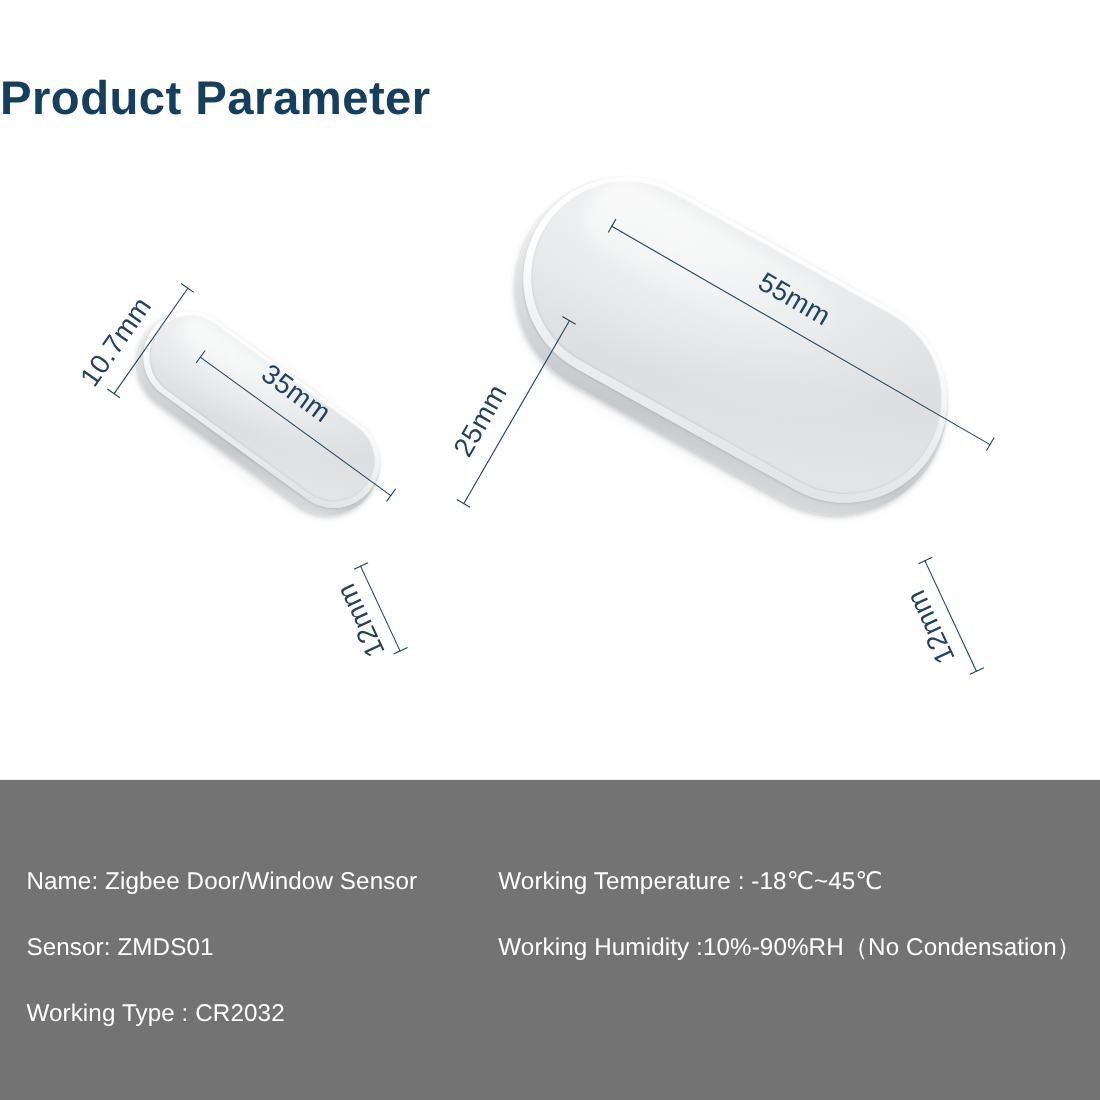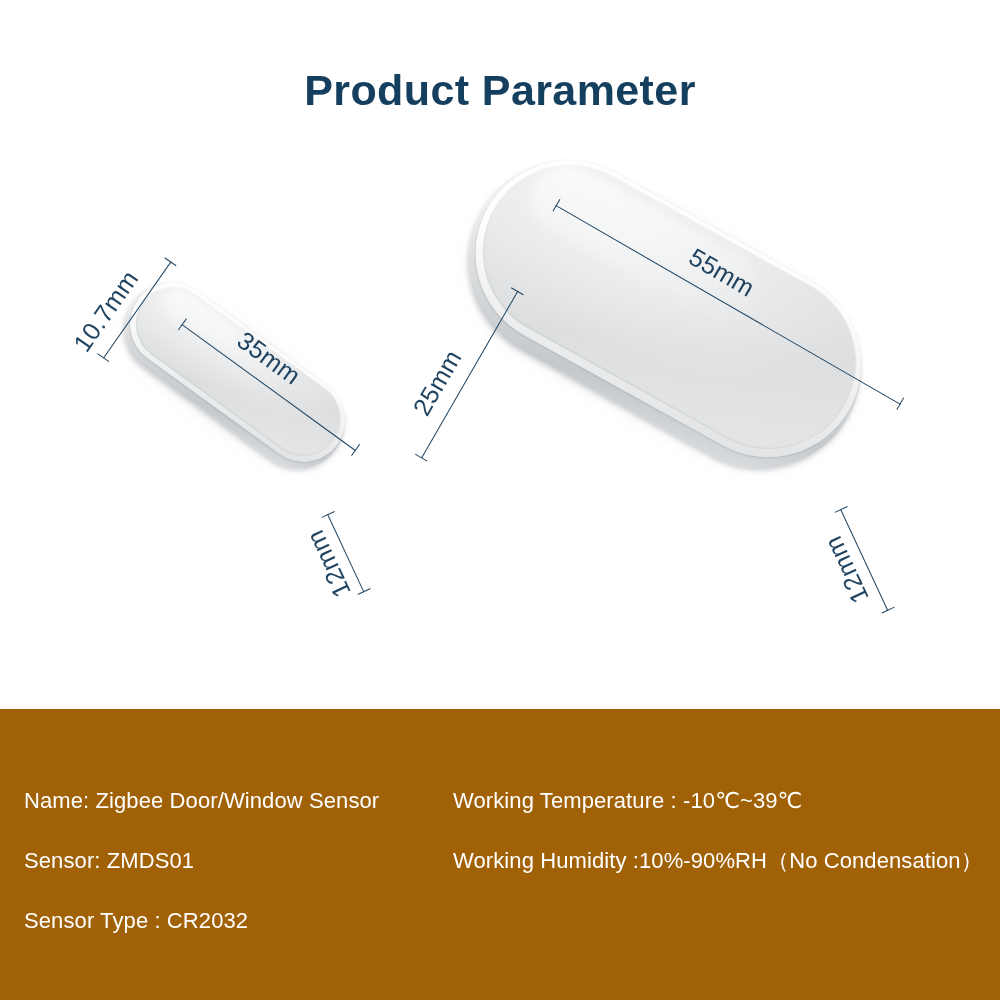--- a/index.html
+++ b/index.html
@@ -21,21 +21,20 @@
     height: 1000px;
     background: #ffffff;
   }
 
   
   .title {
     position: absolute;
     left: 0;
     top: 66px;
     width: 1000px;
-    text-align: center;
     font-size: 43px;
     font-weight: bold;
     color: #153F5E;
     letter-spacing: 0.4px;
     white-space: nowrap;
   }
 
   
   .stage {
     position: absolute;
@@ -155,21 +154,21 @@
     letter-spacing: 0.3px;
   }
 
   
   .spec-band {
     position: absolute;
     left: 0;
     top: 709px;
     width: 1000px;
     height: 291px;
-    background: #a16207;
+    background: #737373;
   }
   .spec-col {
     position: absolute;
     top: 62px;
   }
   #spec-col-left  { left: 24px; }
   #spec-col-right { left: 453px; }
 
   .spec-row {
     height: 60px;
@@ -249,23 +248,23 @@
       <div class="dim-label" style="left:22px; top:6px; transform:rotate(180deg);">12mm</div>
     </div>
 
   </div>
 
   <div class="spec-band">
 
     <div class="spec-col" id="spec-col-left">
       <div class="spec-row">Name: Zigbee Door/Window Sensor</div>
       <div class="spec-row">Sensor: ZMDS01</div>
-      <div class="spec-row">Sensor Type : CR2032</div>
+      <div class="spec-row">Working Type : CR2032</div>
     </div>
 
     <div class="spec-col" id="spec-col-right">
-      <div class="spec-row">Working Temperature : -10℃~39℃</div>
+      <div class="spec-row">Working Temperature : -18℃~45℃</div>
       <div class="spec-row">Working Humidity :10%-90%RH（No Condensation）</div>
     </div>
 
   </div>
 
 </div>
 
 </body></html>

